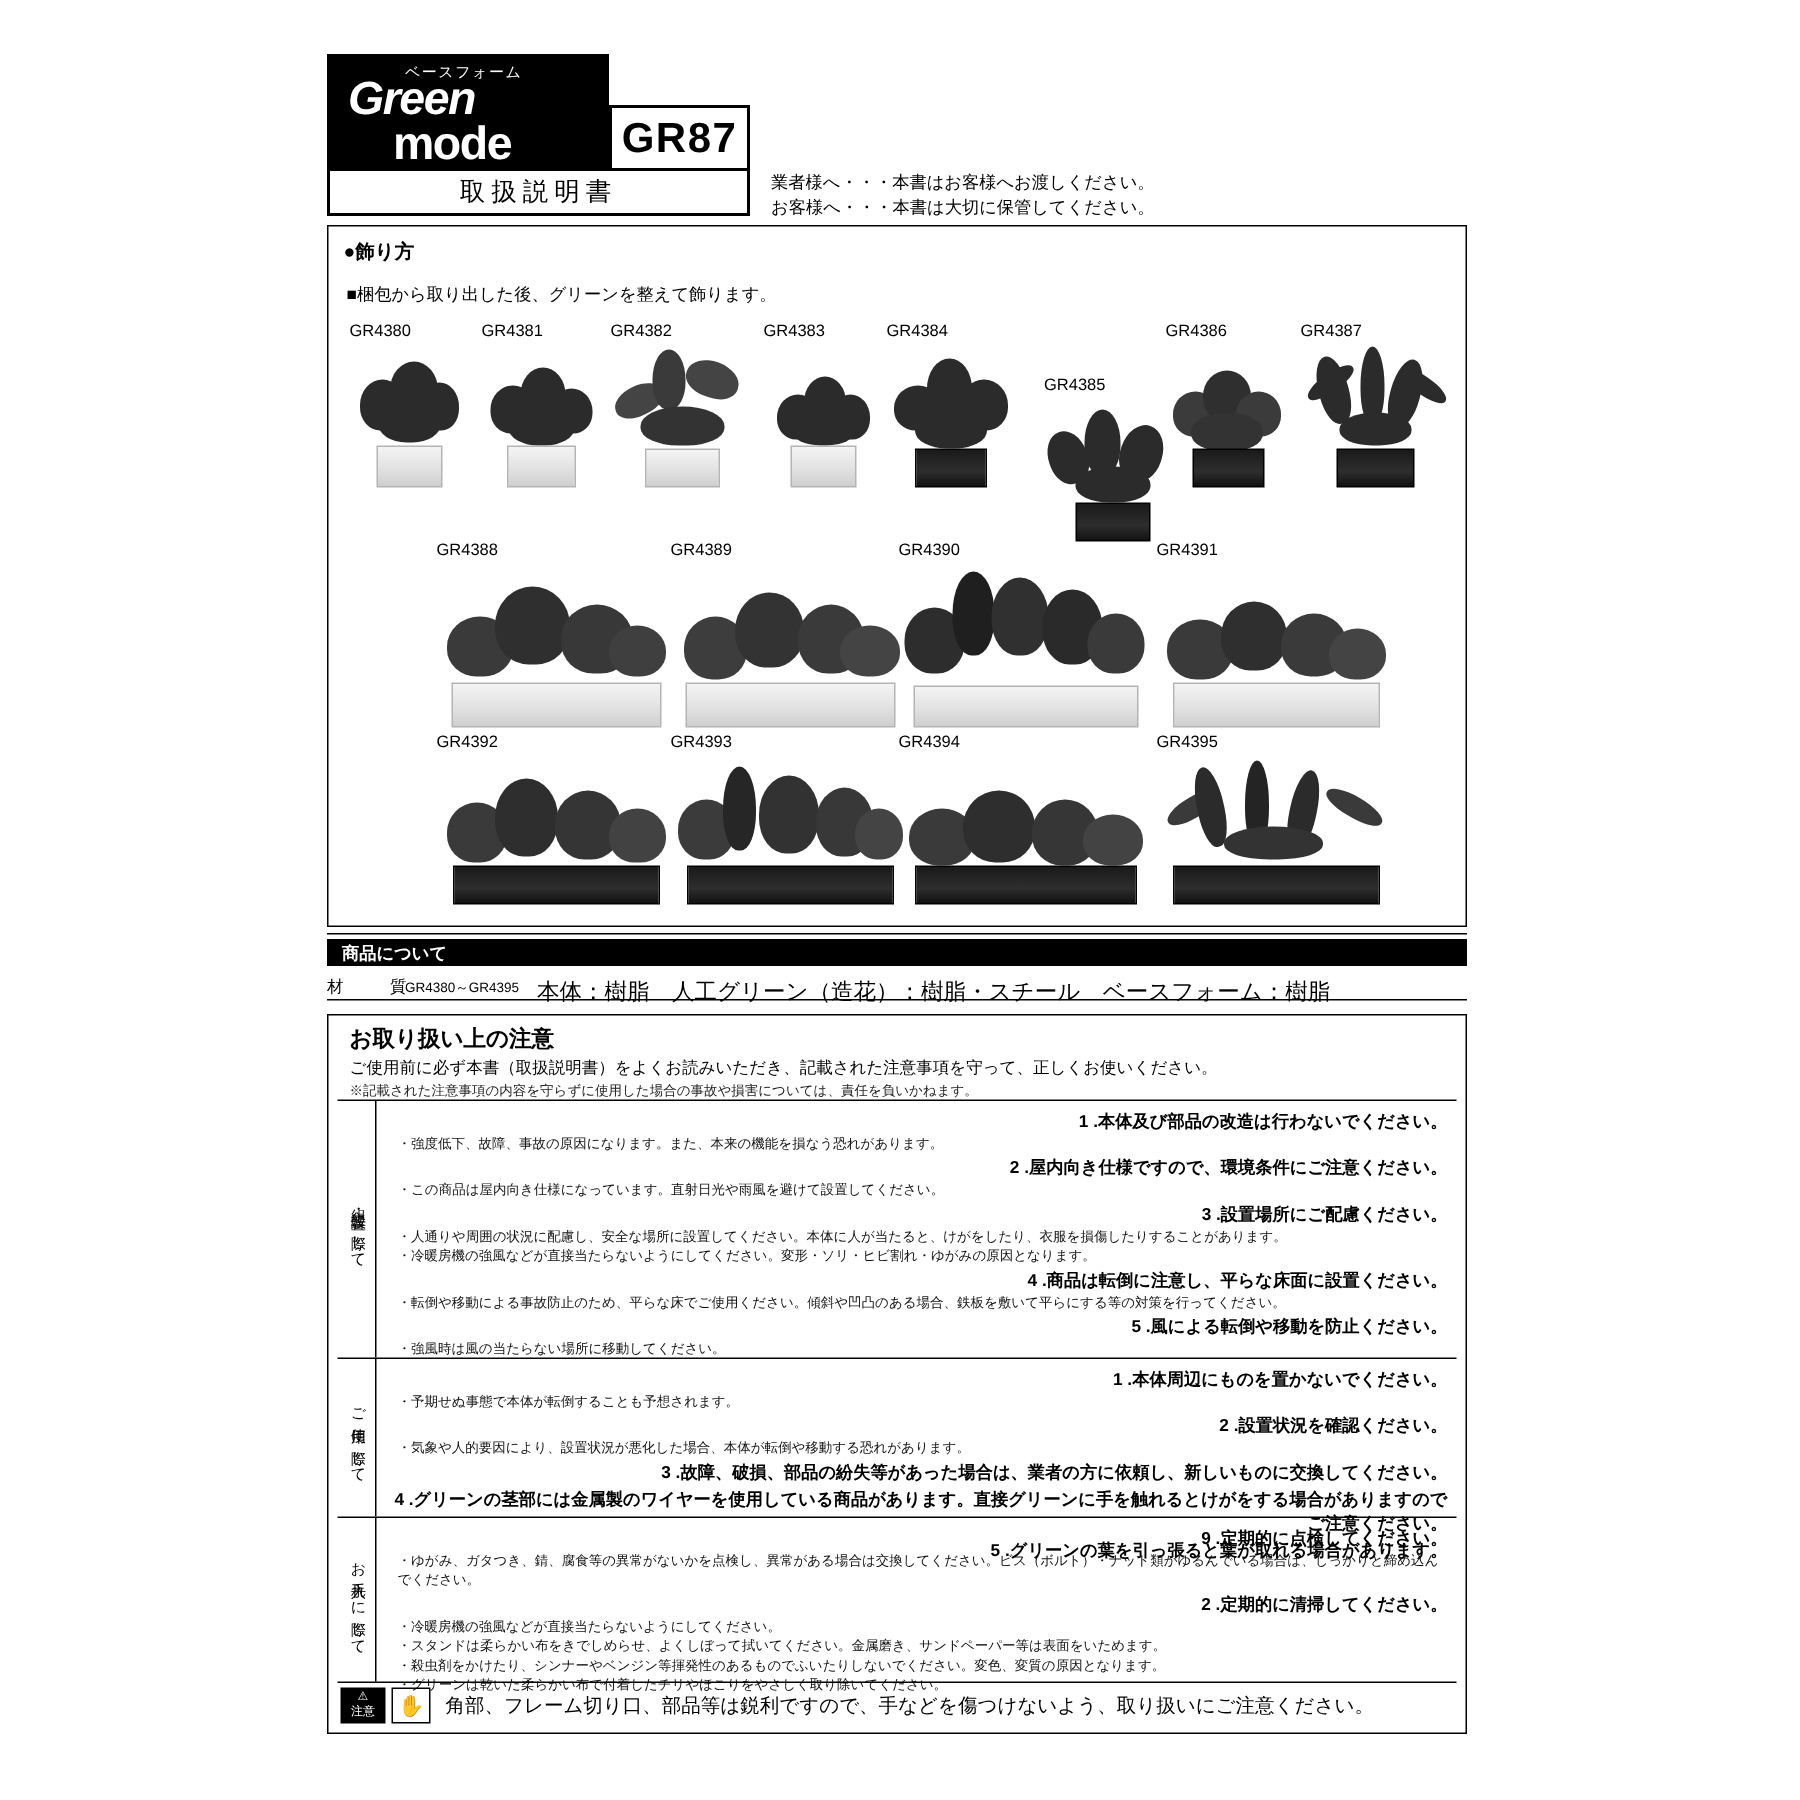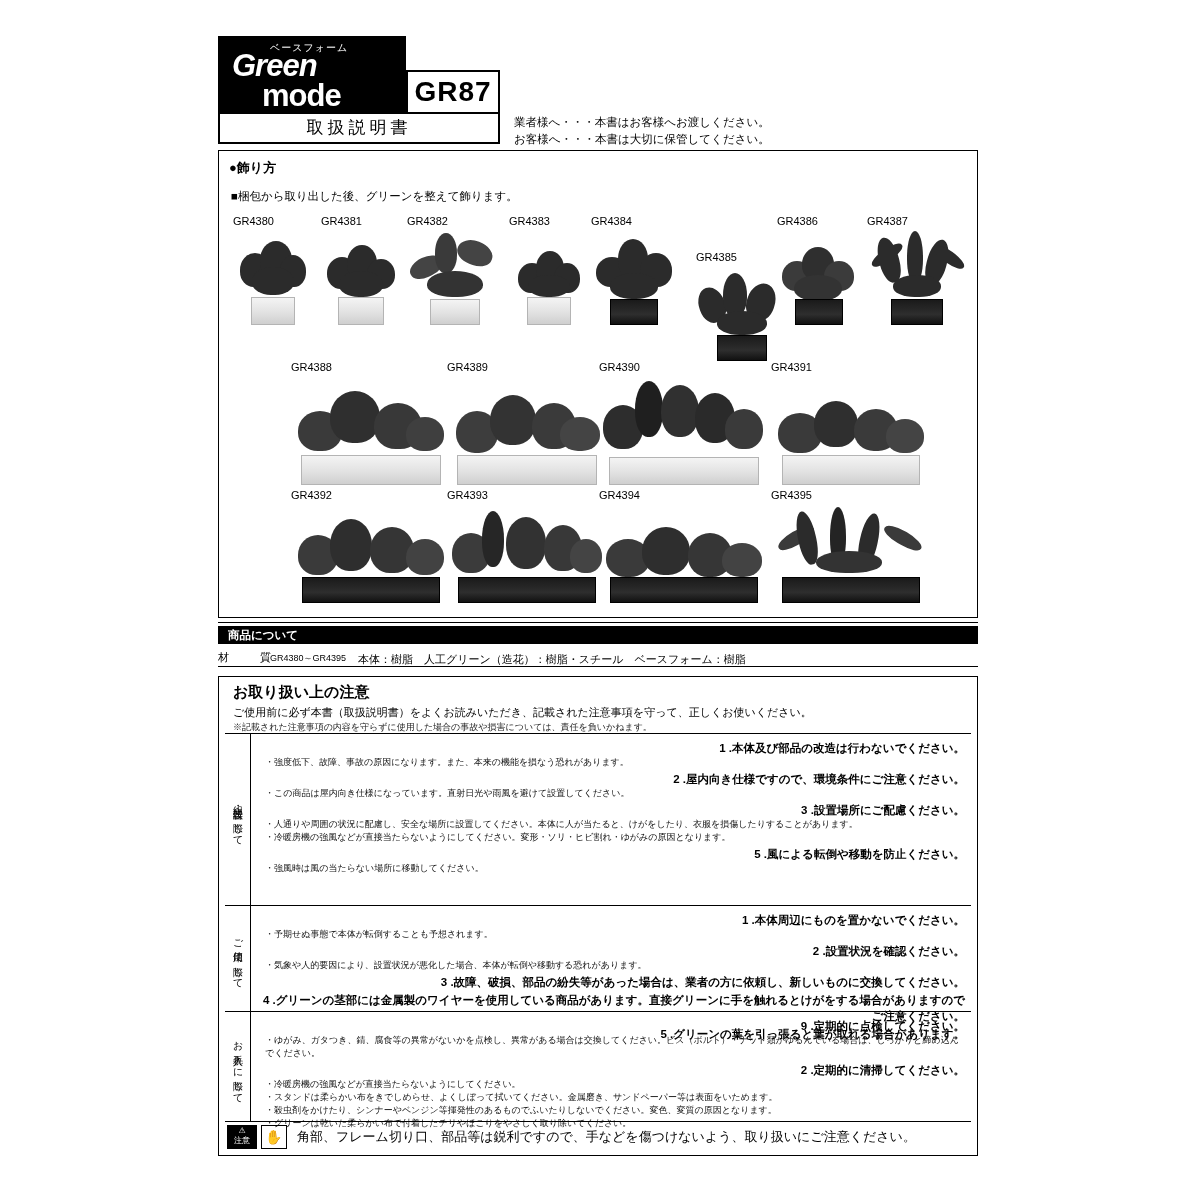--- a/index.html
+++ b/index.html
@@ -211,21 +211,21 @@
   .material-row .mrange {
     position: absolute;
     left: 52px;
     top: 2px;
     font-size: 9px;
   }
   .material-row .mtext {
     position: absolute;
     left: 140px;
     top: 2px;
-    font-size: 11px;
+    font-size: 15px;
   }
   .rule {
     position: absolute;
     left: 218px;
     width: 760px;
     height: 1px;
     background: #000;
   }
   .rule-a { top: 622px; }
   .rule-b { top: 666px; }
@@ -625,20 +625,24 @@
         <div class="n-item">
           <div class="n-head">2 .屋内向き仕様ですので、環境条件にご注意ください。</div>
           <div class="n-sub">・この商品は屋内向き仕様になっています。直射日光や雨風を避けて設置してください。</div>
         </div>
         <div class="n-item">
           <div class="n-head">3 .設置場所にご配慮ください。</div>
           <div class="n-sub">・人通りや周囲の状況に配慮し、安全な場所に設置してください。本体に人が当たると、けがをしたり、衣服を損傷したりすることがあります。</div>
           <div class="n-sub">・冷暖房機の強風などが直接当たらないようにしてください。変形・ソリ・ヒビ割れ・ゆがみの原因となります。</div>
         </div>
         <div class="n-item">
+          <div class="n-head">4 .商品は転倒に注意し、平らな床面に設置ください。</div>
+          <div class="n-sub">・転倒や移動による事故防止のため、平らな床でご使用ください。傾斜や凹凸のある場合、鉄板を敷いて平らにする等の対策を行ってください。</div>
+        </div>
+        <div class="n-item">
           <div class="n-head">5 .風による転倒や移動を防止ください。</div>
           <div class="n-sub">・強風時は風の当たらない場所に移動してください。</div>
         </div>
       </div>
     </div>
 
     <div class="sect sect-s2">
       <div class="side-label">ご使用に際して</div>
       <div class="sect-body">
         <div class="n-item">

